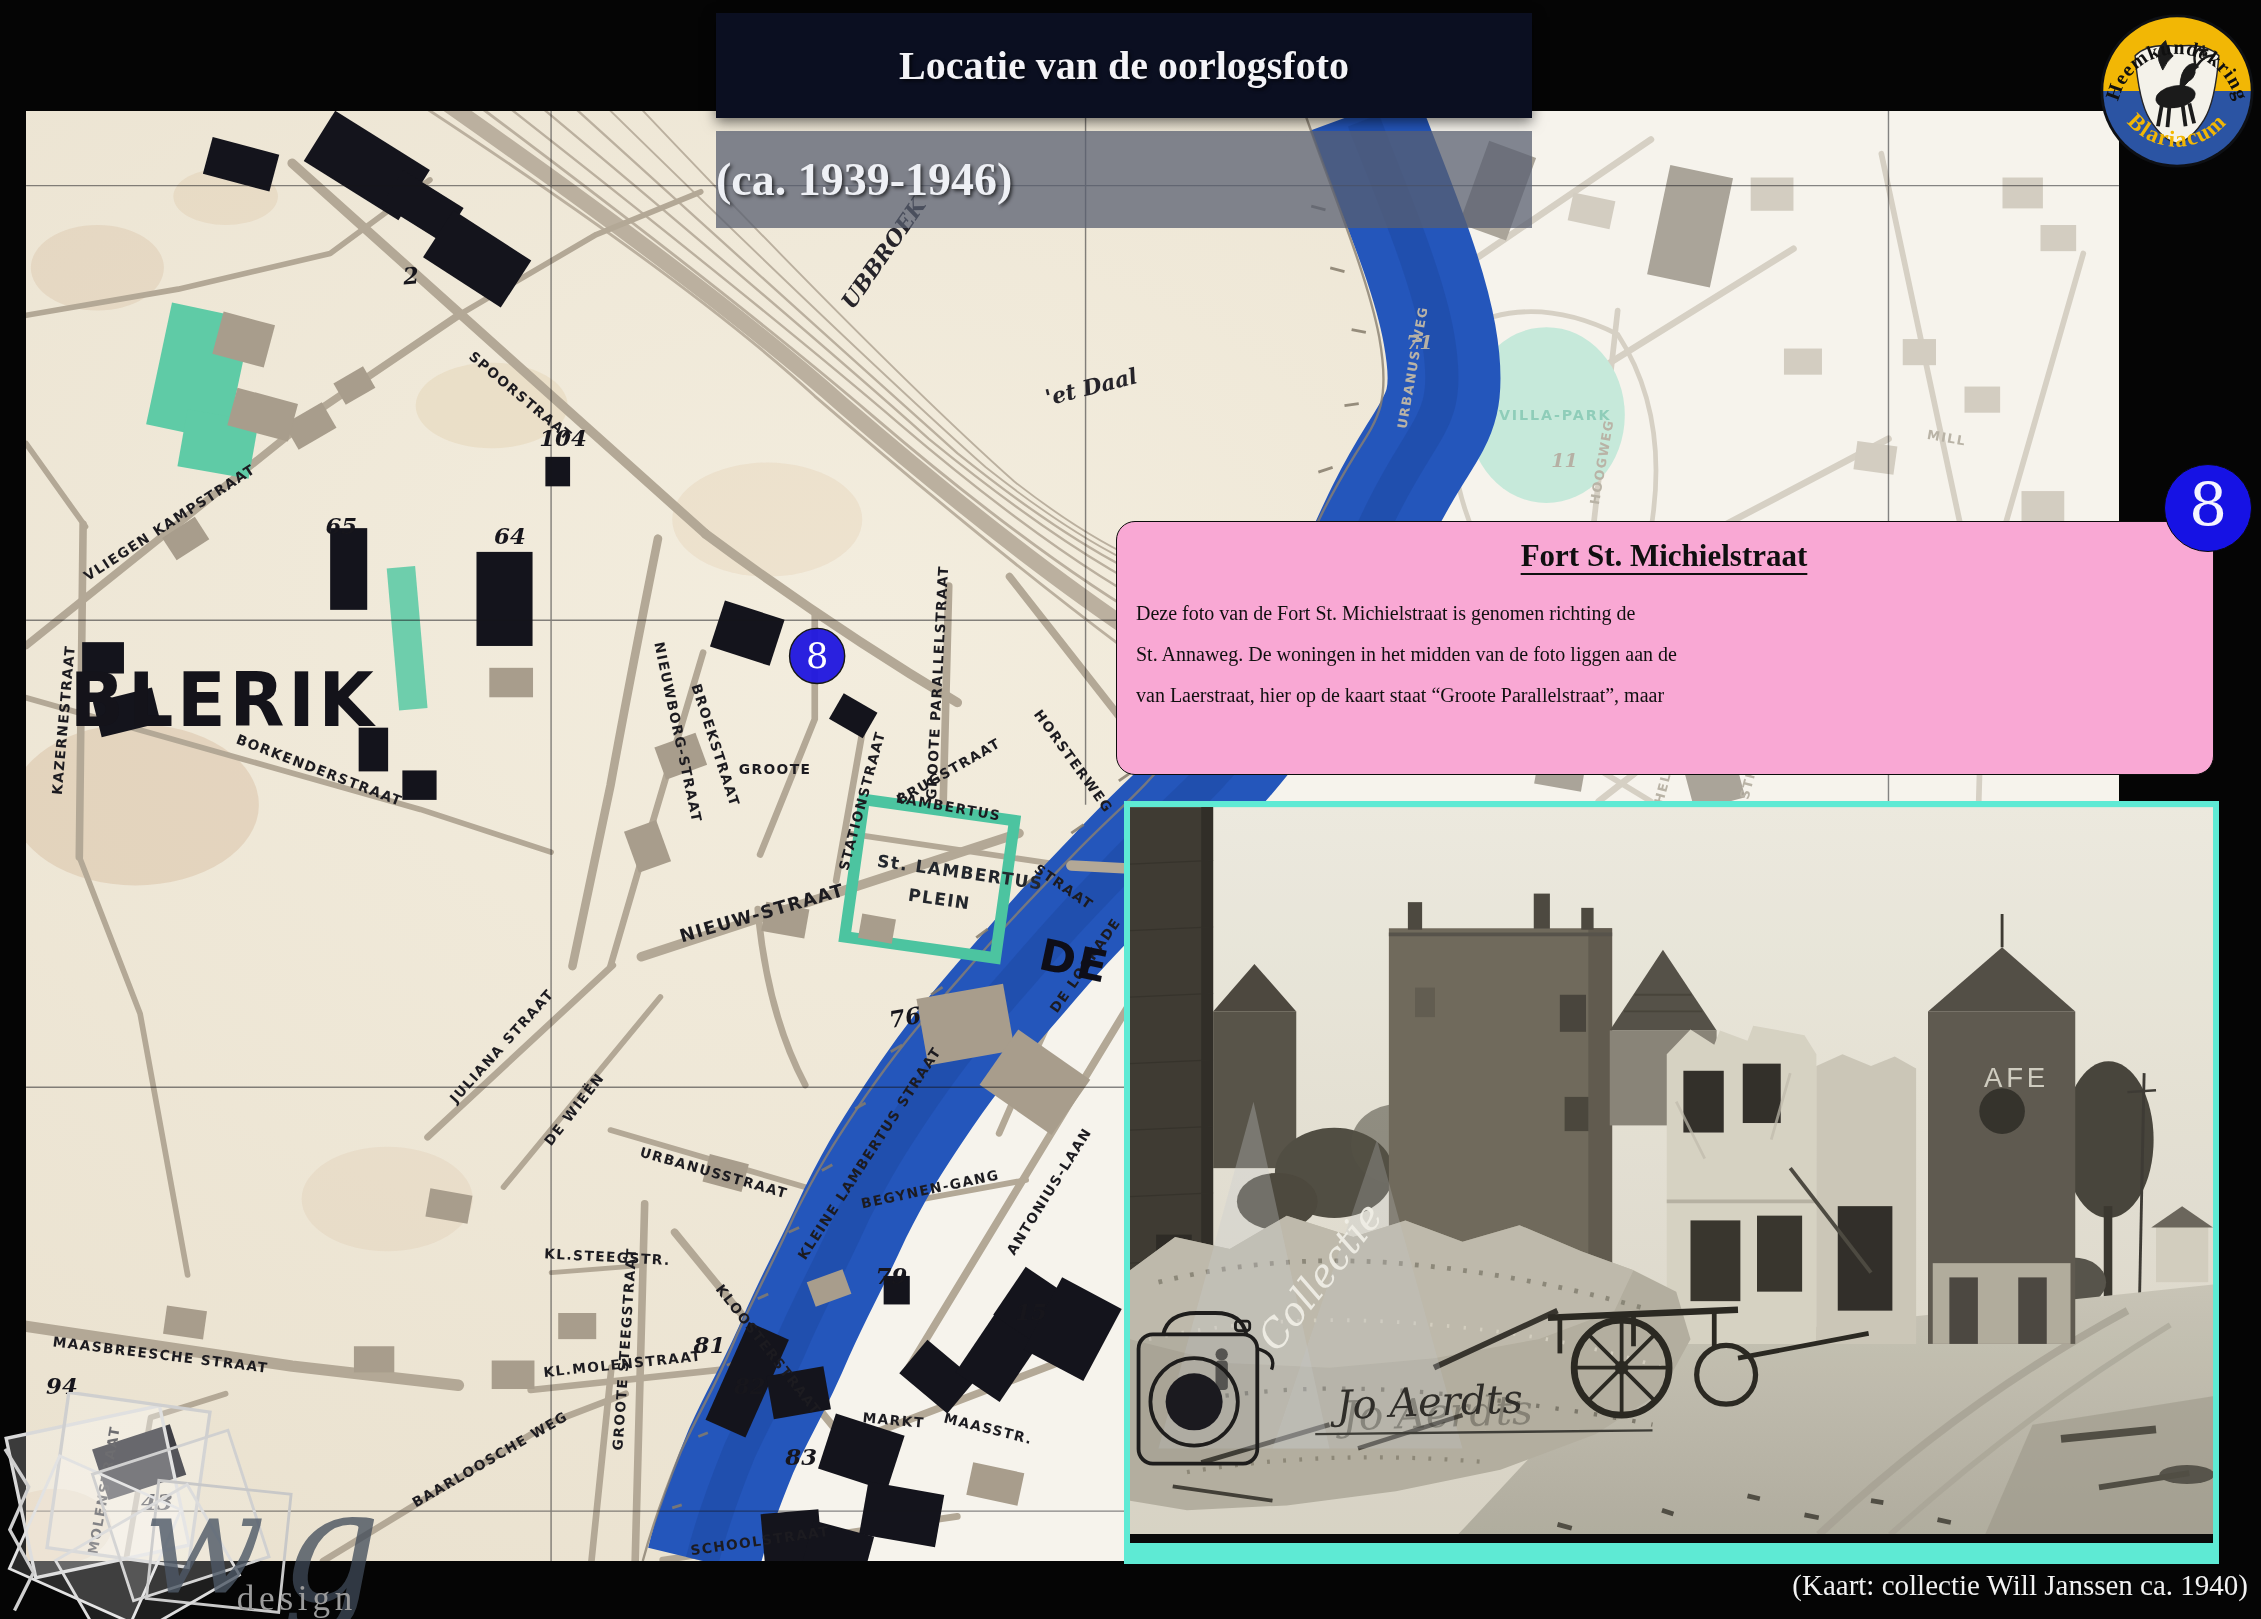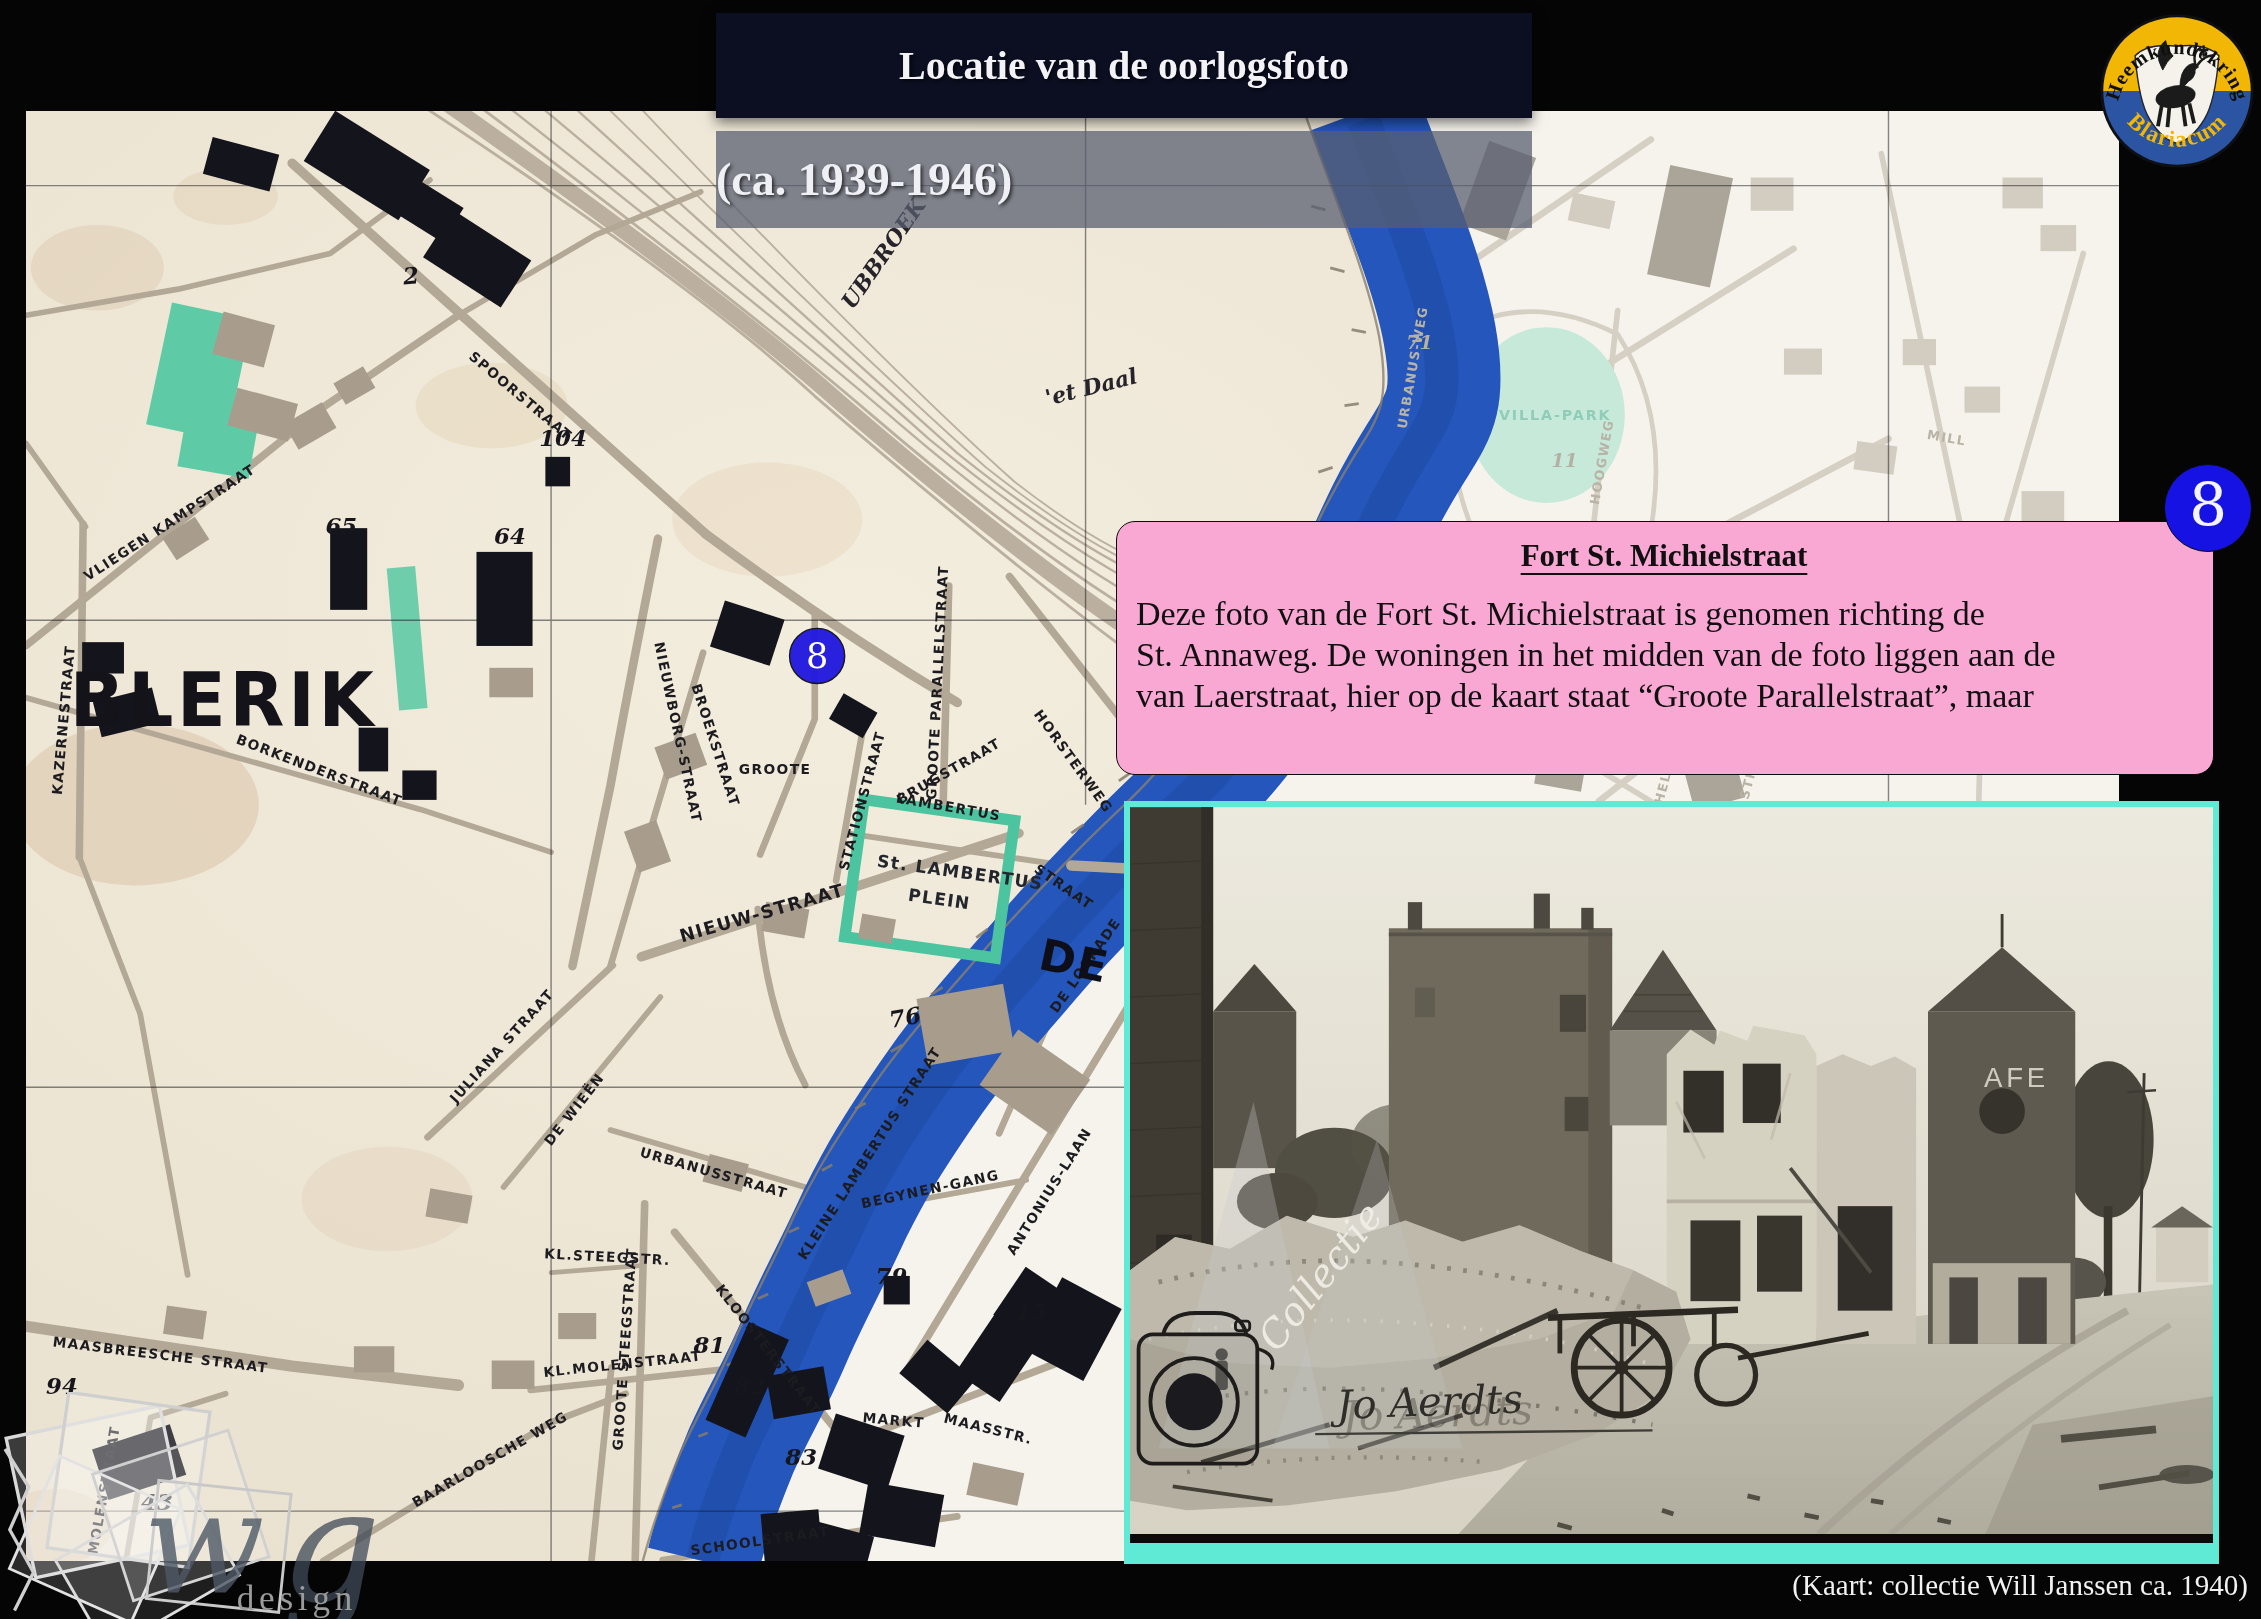--- a/index.html
+++ b/index.html
@@ -26,21 +26,21 @@
     display:flex;align-items:center;justify-content:center;}
   #title-block .t{font-size:40px;font-weight:700;color:#f3f3f7;text-shadow:1.9px 1.9px 3.8px rgba(0,0,0,.7);}
   #subtitle-band{left:716px;top:119px;width:816px;height:97px;background:rgba(88,95,112,.74);
     display:flex;align-items:center;justify-content:flex-start;margin-top:12px;}
   #subtitle-band .t{font-size:46px;font-weight:700;color:#eef0f5;text-shadow:1.9px 1.9px 3.8px rgba(0,0,0,.65);}
   
   #info-box{left:1116px;top:521px;width:1098px;height:254px;background:#f9a8d4;border:1.9px solid #0c0c0c;
     border-radius:19px;box-sizing:border-box;padding:12.4px 21px 0 19px;color:#101010;}
   #info-heading{text-align:center;font-size:31px;font-weight:700;text-decoration:underline;
     text-underline-offset:6.7px;text-decoration-thickness:2.4px;margin:3.8px 0 19px 0;}
-  .info-line{font-size:34px;line-height:41px;white-space:nowrap;}
+  .info-line{font-size:20px;line-height:41px;white-space:nowrap;}
   
   #badge-8{left:2164px;top:464px;width:88px;height:88px;border-radius:50%;background:#1612e4;border:1.9px solid #0a0a0a;
     box-sizing:border-box;display:flex;align-items:center;justify-content:center;}
   #badge-8 .n{color:#f4f4ff;font-size:60px;font-family:"DejaVu Serif",serif;transform:translateY(-2.9px);}
   
   #photo-frame{left:1124px;top:801px;width:1095px;height:763px;background:#5eead4;}
   #photo-frame .strip{position:absolute;left:5.7px;top:733px;width:1083px;height:8.6px;background:#0a0a0a;}
   
   #caption{right:13px;top:1569px;font-size:29px;color:#f2f2f2;text-align:center;}
   

